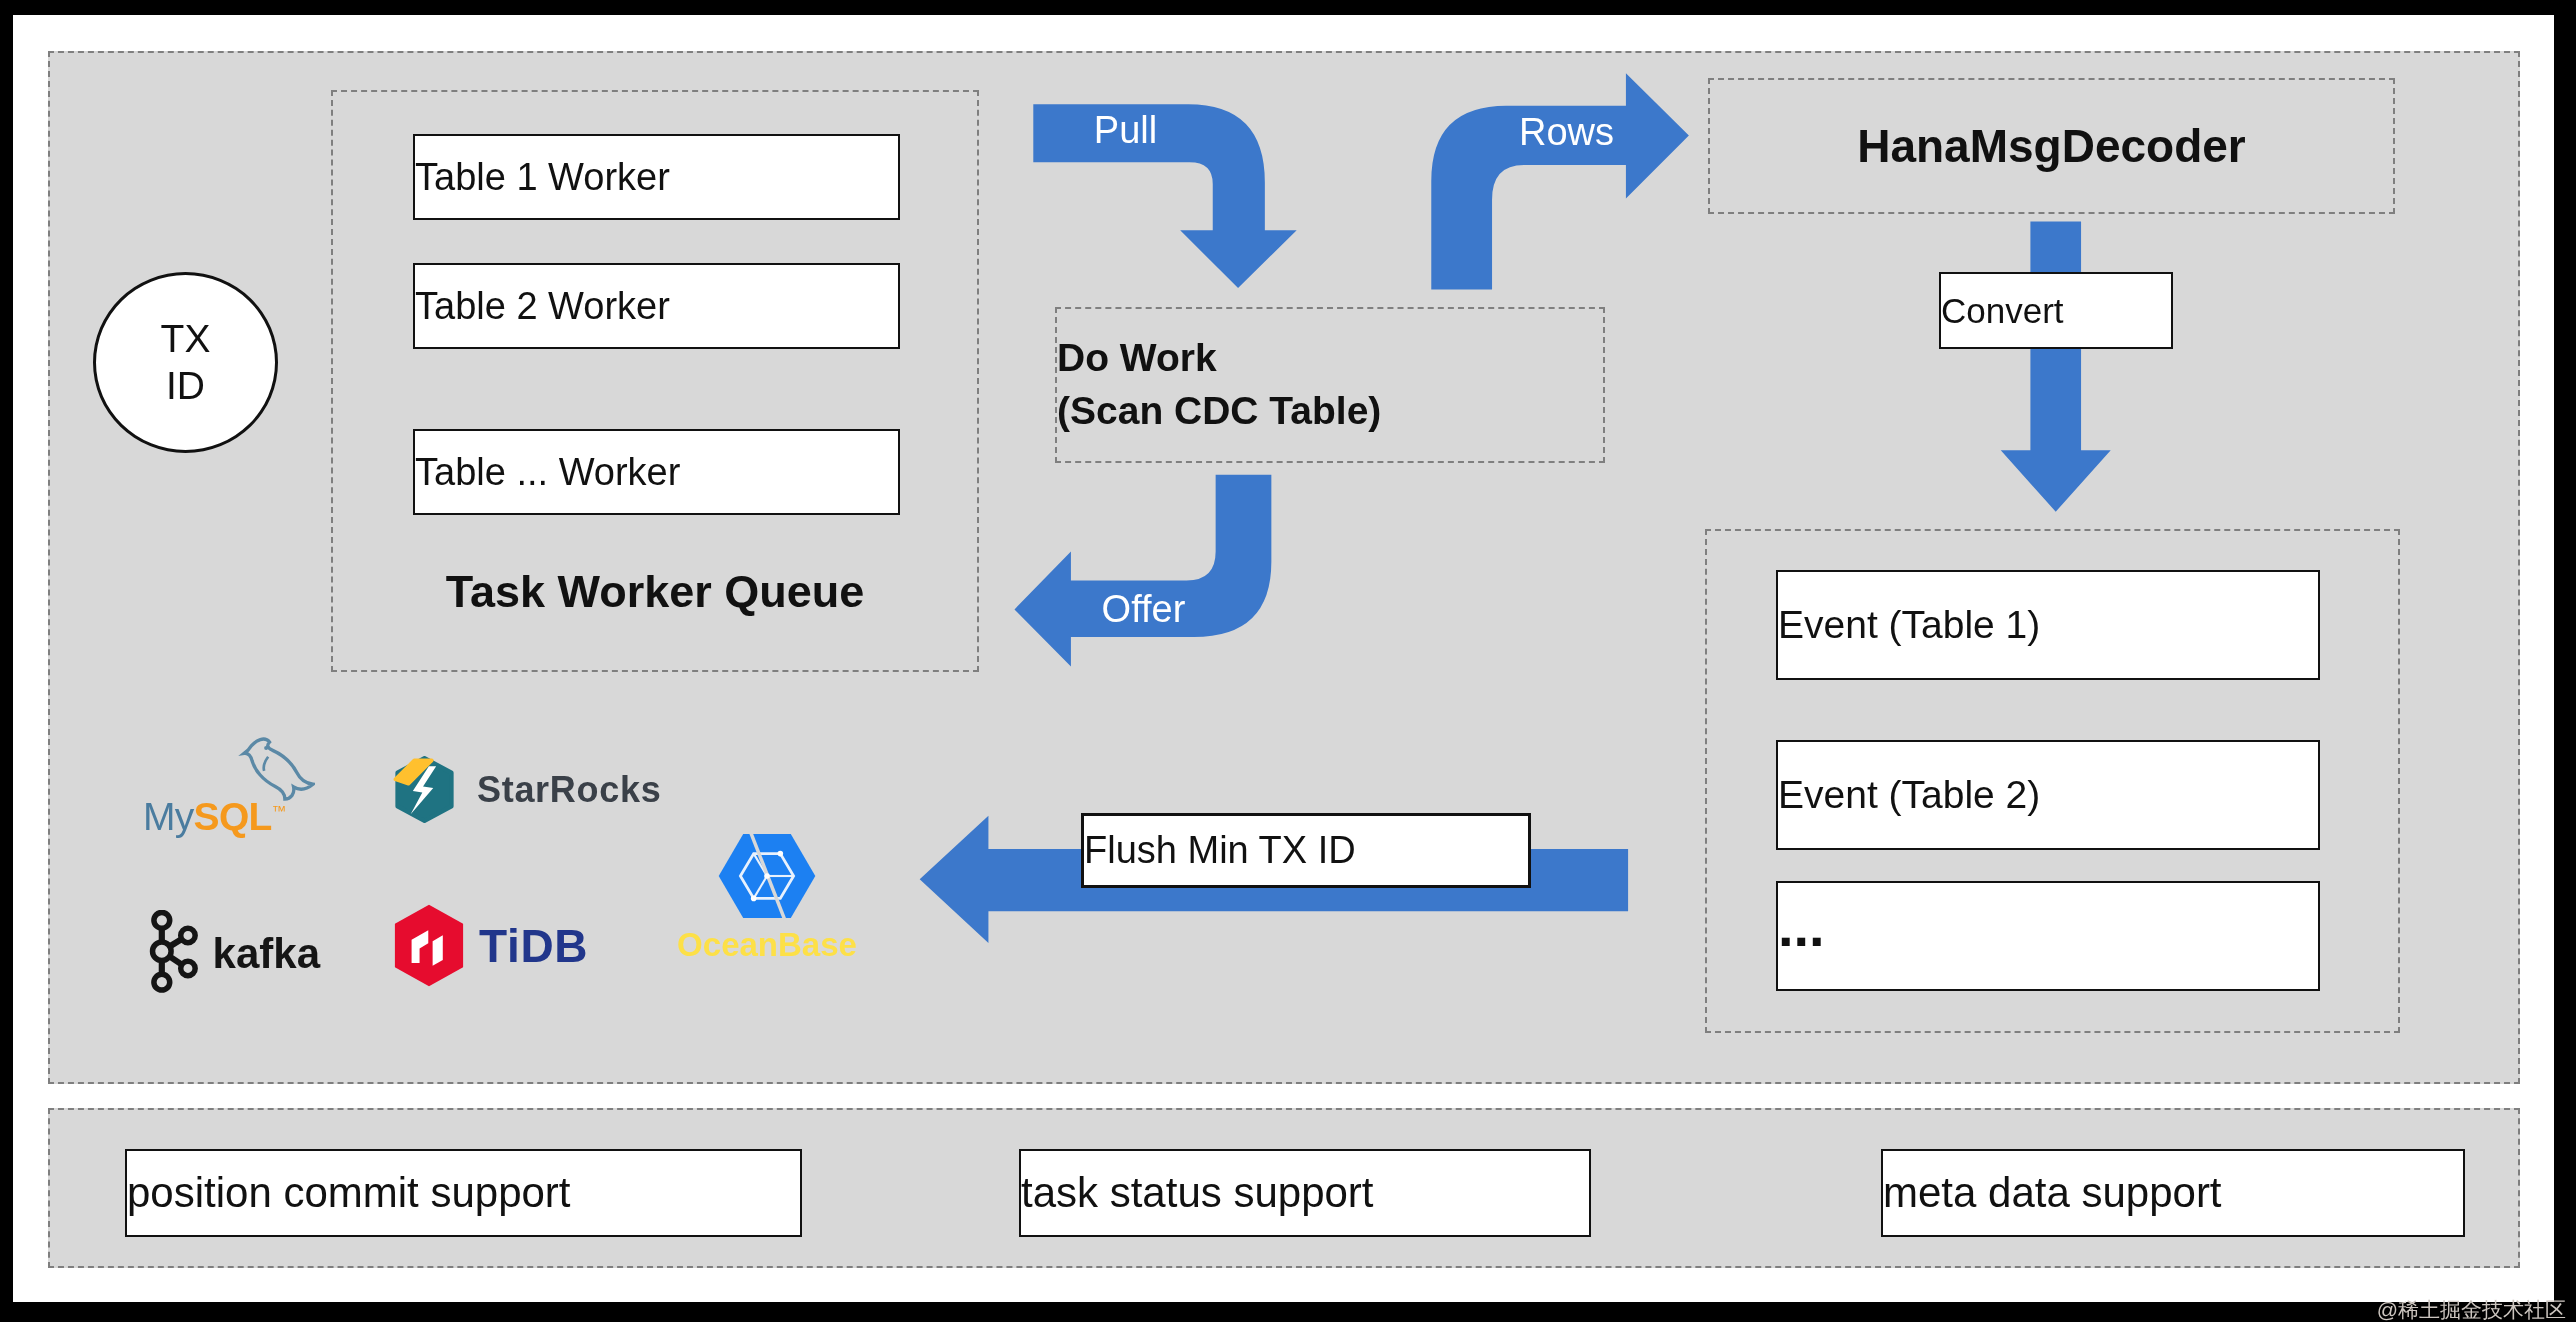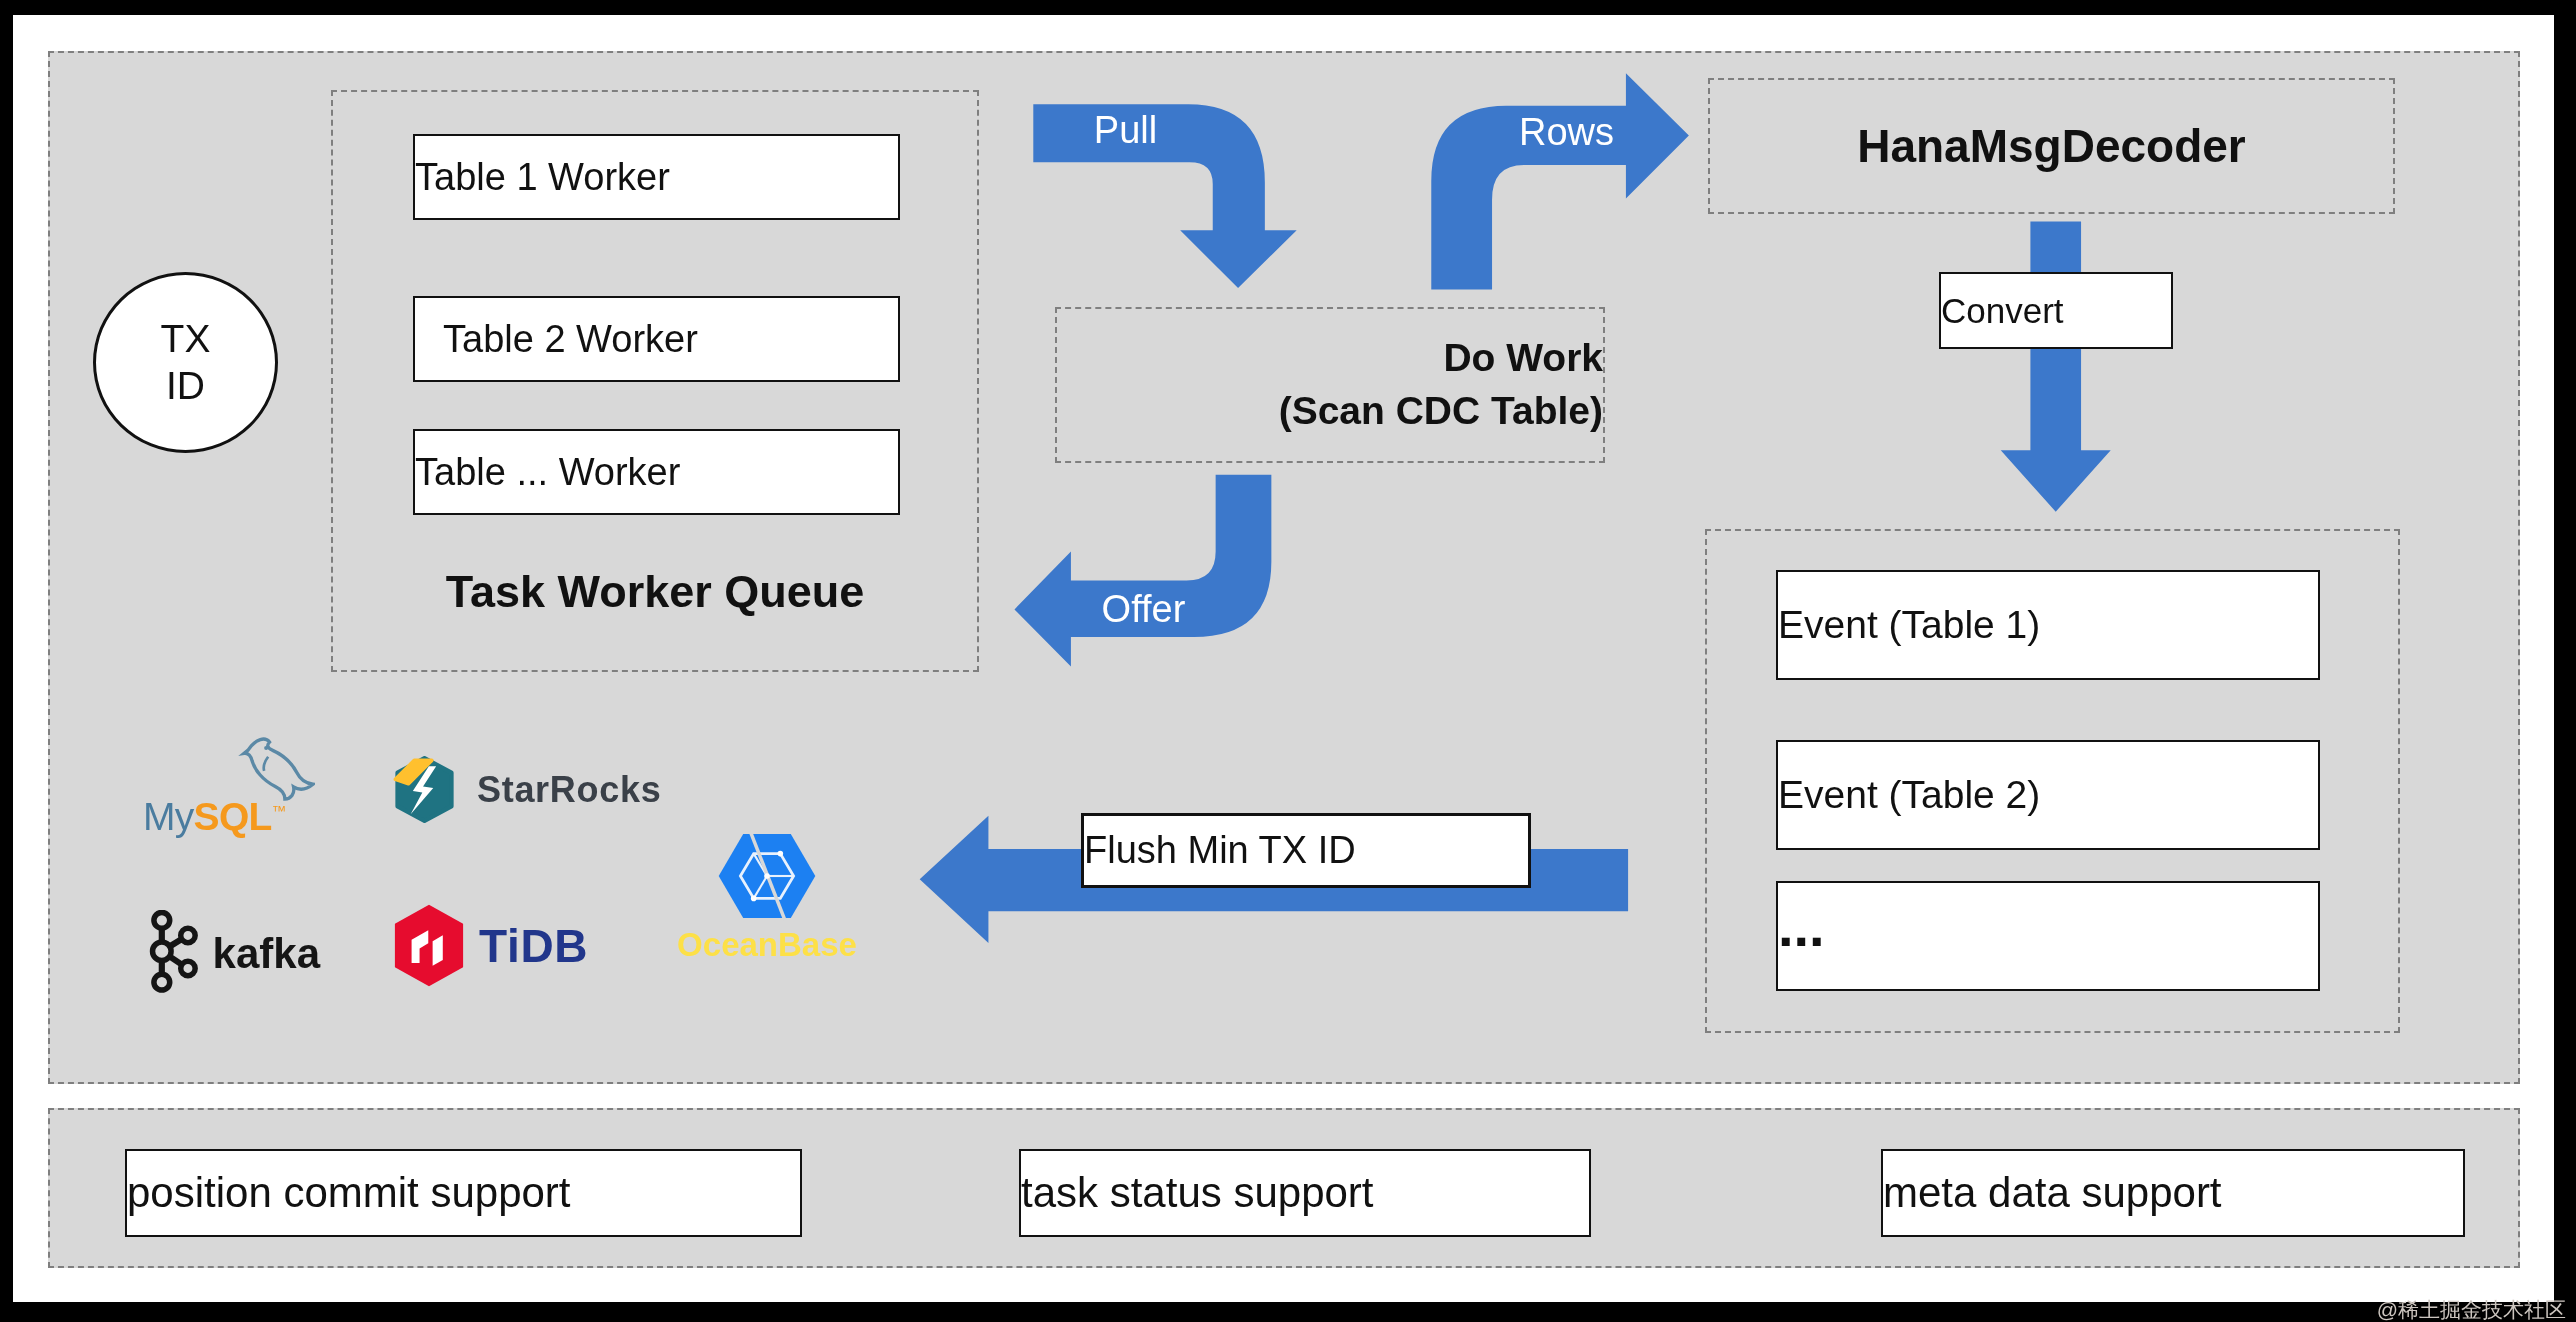--- a/index.html
+++ b/index.html
@@ -5,28 +5,28 @@
   html,body{margin:0;padding:0;}
   .stage{position:relative;width:2576px;height:1323px;background:#000;overflow:hidden;
          font-family:"Liberation Sans", sans-serif;color:#111;}
   .paper{position:absolute;left:13px;top:14.5px;width:2541px;height:1287px;background:#fff;}
   .panel{position:absolute;background:#D8D8D8;border:2.2px dashed #7F7F7F;box-sizing:border-box;}
   #main-panel{left:48px;top:51px;width:2472px;height:1033px;}
   #support-panel{left:48px;top:1108px;width:2472px;height:160px;}
   .dashedbox{position:absolute;border:2.2px dashed #7F7F7F;box-sizing:border-box;}
   #queue-box{left:331px;top:90px;width:648px;height:582px;}
   #dowork-box{left:1055px;top:307px;width:550px;height:156px;display:flex;flex-direction:column;
-              align-items:flex-end;justify-content:center;font-weight:bold;font-size:39px;line-height:1.35;}
+              align-items:flex-start;justify-content:center;font-weight:bold;font-size:39px;line-height:1.35;}
   #decoder-box{left:1708px;top:78px;width:687px;height:136px;display:flex;align-items:center;
                justify-content:center;font-weight:bold;font-size:46px;}
   #events-box{left:1705px;top:529px;width:695px;height:504px;}
   .whitebox{position:absolute;background:#fff;border:2.9px solid #111;box-sizing:border-box;
             display:flex;align-items:center;}
   .worker{left:413px;width:487px;height:86px;font-size:38px;}
-  #worker-0{top:134px;} #worker-1{top:296px;padding-left:28px;} #worker-2{top:429px;}
+  #worker-0{top:134px;} #worker-1{top:263px;} #worker-2{top:429px;}
   #queue-title{position:absolute;left:331px;top:566px;width:648px;text-align:center;
                font-weight:bold;font-size:45px;}
   .eventbox{left:1776px;width:544px;height:110px;font-size:39px;}
   #event-0{top:570px;} #event-1{top:740px;} #event-2{top:881px;}
   #event-2 span{font-weight:800;font-size:56px;transform:translateY(-10px);}
   #tx-circle{position:absolute;left:93px;top:272px;width:185px;height:181px;background:#fff;
              border:3.6px solid #111;border-radius:50%;box-sizing:border-box;display:flex;
              flex-direction:column;align-items:center;justify-content:center;
              font-size:39px;line-height:1.18;}
   #convert-label{left:1939px;top:272px;width:234px;height:77px;font-size:35px;}

